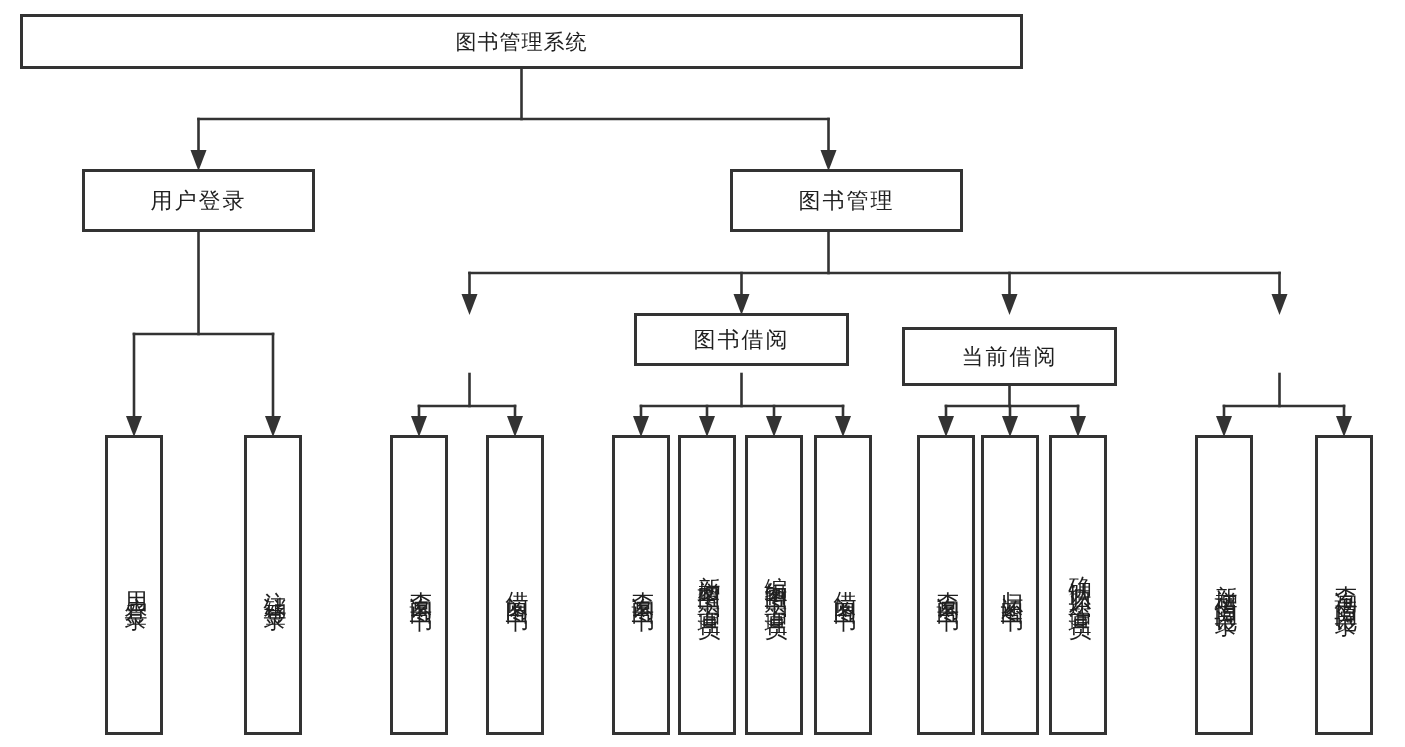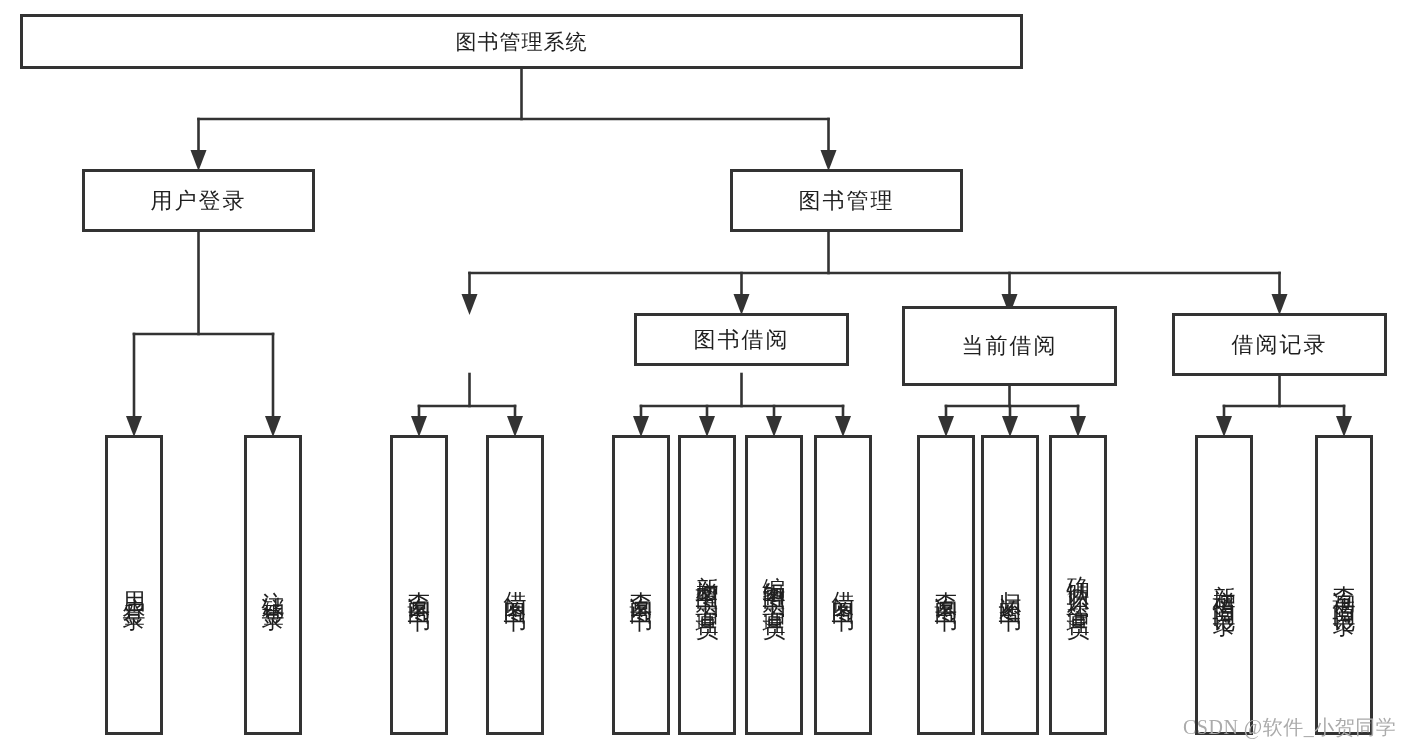--- a/index.html
+++ b/index.html
@@ -2,21 +2,21 @@
 <html><head>
 <meta charset="utf-8">
 <style>
   html, body { margin: 0; padding: 0; background: #ffffff; }
   #canvas {
     position: relative;
     width: 1405px;
     height: 747px;
     background: #ffffff;
     overflow: hidden;
-    font-family: Liberation Serif, serif;
+    font-family: Liberation Mono, monospace;
     border-radius: 17px;
   }
   #connectors {
     position: absolute;
     left: 0; top: 0;
     width: 1405px; height: 747px;
     pointer-events: none;
   }
   .box {
     position: absolute;
@@ -109,35 +109,33 @@
       <line x1="1344" y1="406" x2="1344" y2="419" stroke="#333333" stroke-width="2.6" stroke-linecap="square"></line>
       <polygon points="1336,416 1352,416 1344,437" fill="#333333"></polygon>
     </svg>
 
   <div class="box h root" style="left:20px; top:14px; width:1003px; height:55px;">图书管理系统</div>
 
   <div class="box h" style="left:82px; top:169px; width:233px; height:63px;">用户登录</div>
   <div class="box h" style="left:712px; top:169px; width:233px; height:63px;margin-left:18px;">图书管理</div>
 
   <div class="box h" style="left:634px; top:313px; width:215px; height:53px;">图书借阅</div>
-  <div class="box h" style="left:902px; top:306px; width:215px; height:80px;">当前借阅</div>
-  <div class="box h" style="left:1172px; top:313px; width:215px; height:63px;">借阅记录</div>
+  <div class="box h" style="left:902px; top:327px; width:215px; height:59px;">当前借阅</div>
 
   <div class="box v" style="left:105px; top:435px; width:58px; height:300px;">用户登录</div>
   <div class="box v" style="left:244px; top:435px; width:58px; height:300px;">注销登录</div>
 
   <div class="box v" style="left:390px; top:435px; width:58px; height:300px;">查询图书</div>
   <div class="box v" style="left:486px; top:435px; width:58px; height:300px;">借阅图书</div>
 
   <div class="box v" style="left:612px; top:435px; width:58px; height:300px;">查询图书</div>
   <div class="box v" style="left:678px; top:435px; width:58px; height:300px;">新增图书（管理员）</div>
   <div class="box v" style="left:745px; top:435px; width:58px; height:300px;">编辑图书（管理员）</div>
   <div class="box v" style="left:814px; top:435px; width:58px; height:300px;">借阅图书</div>
 
   <div class="box v" style="left:917px; top:435px; width:58px; height:300px;">查询图书</div>
   <div class="box v" style="left:981px; top:435px; width:58px; height:300px;">归还图书</div>
   <div class="box v" style="left:1049px; top:435px; width:58px; height:300px;">确认归还（管理员）</div>
 
   <div class="box v" style="left:1195px; top:435px; width:58px; height:300px;">新增借阅记录</div>
   <div class="box v" style="left:1315px; top:435px; width:58px; height:300px;">查询借阅记录</div>
 
-  <div id="watermark">CSDN @软件_小贺同学</div>
 </div>
 
 </body></html>

